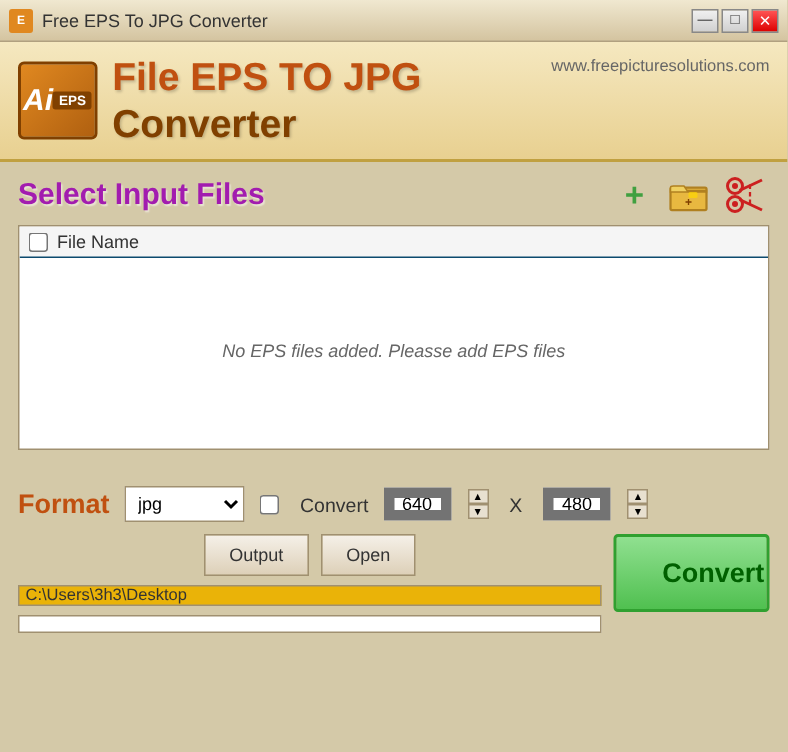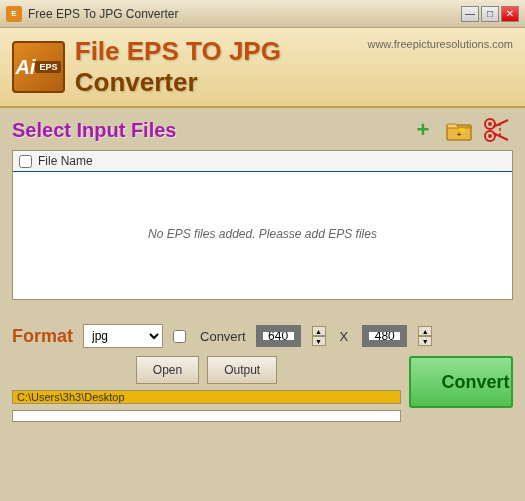--- a/index.html
+++ b/index.html
@@ -418,22 +418,22 @@
     <input type="text" class="resize-input" value="480" style="">
     <div class="resize-spinner">
       <div class="spin-btn">▲</div>
       <div class="spin-btn">▼</div>
     </div>
   </div>
 
   <div class="output-convert-row">
     <div class="output-left">
       <div class="mid-buttons">
+        <button class="action-btn">Output</button>
         <button class="action-btn">Open</button>
-        <button class="action-btn">Output</button>
       </div>
       <input type="text" class="output-path" value="C:\Users\3h3\Desktop" style="">
       <div class="progress-bar-container">
         <div class="progress-bar-fill"></div>
       </div>
     </div>
     <button class="convert-btn">Convert</button>
   </div>
 
 </div>

